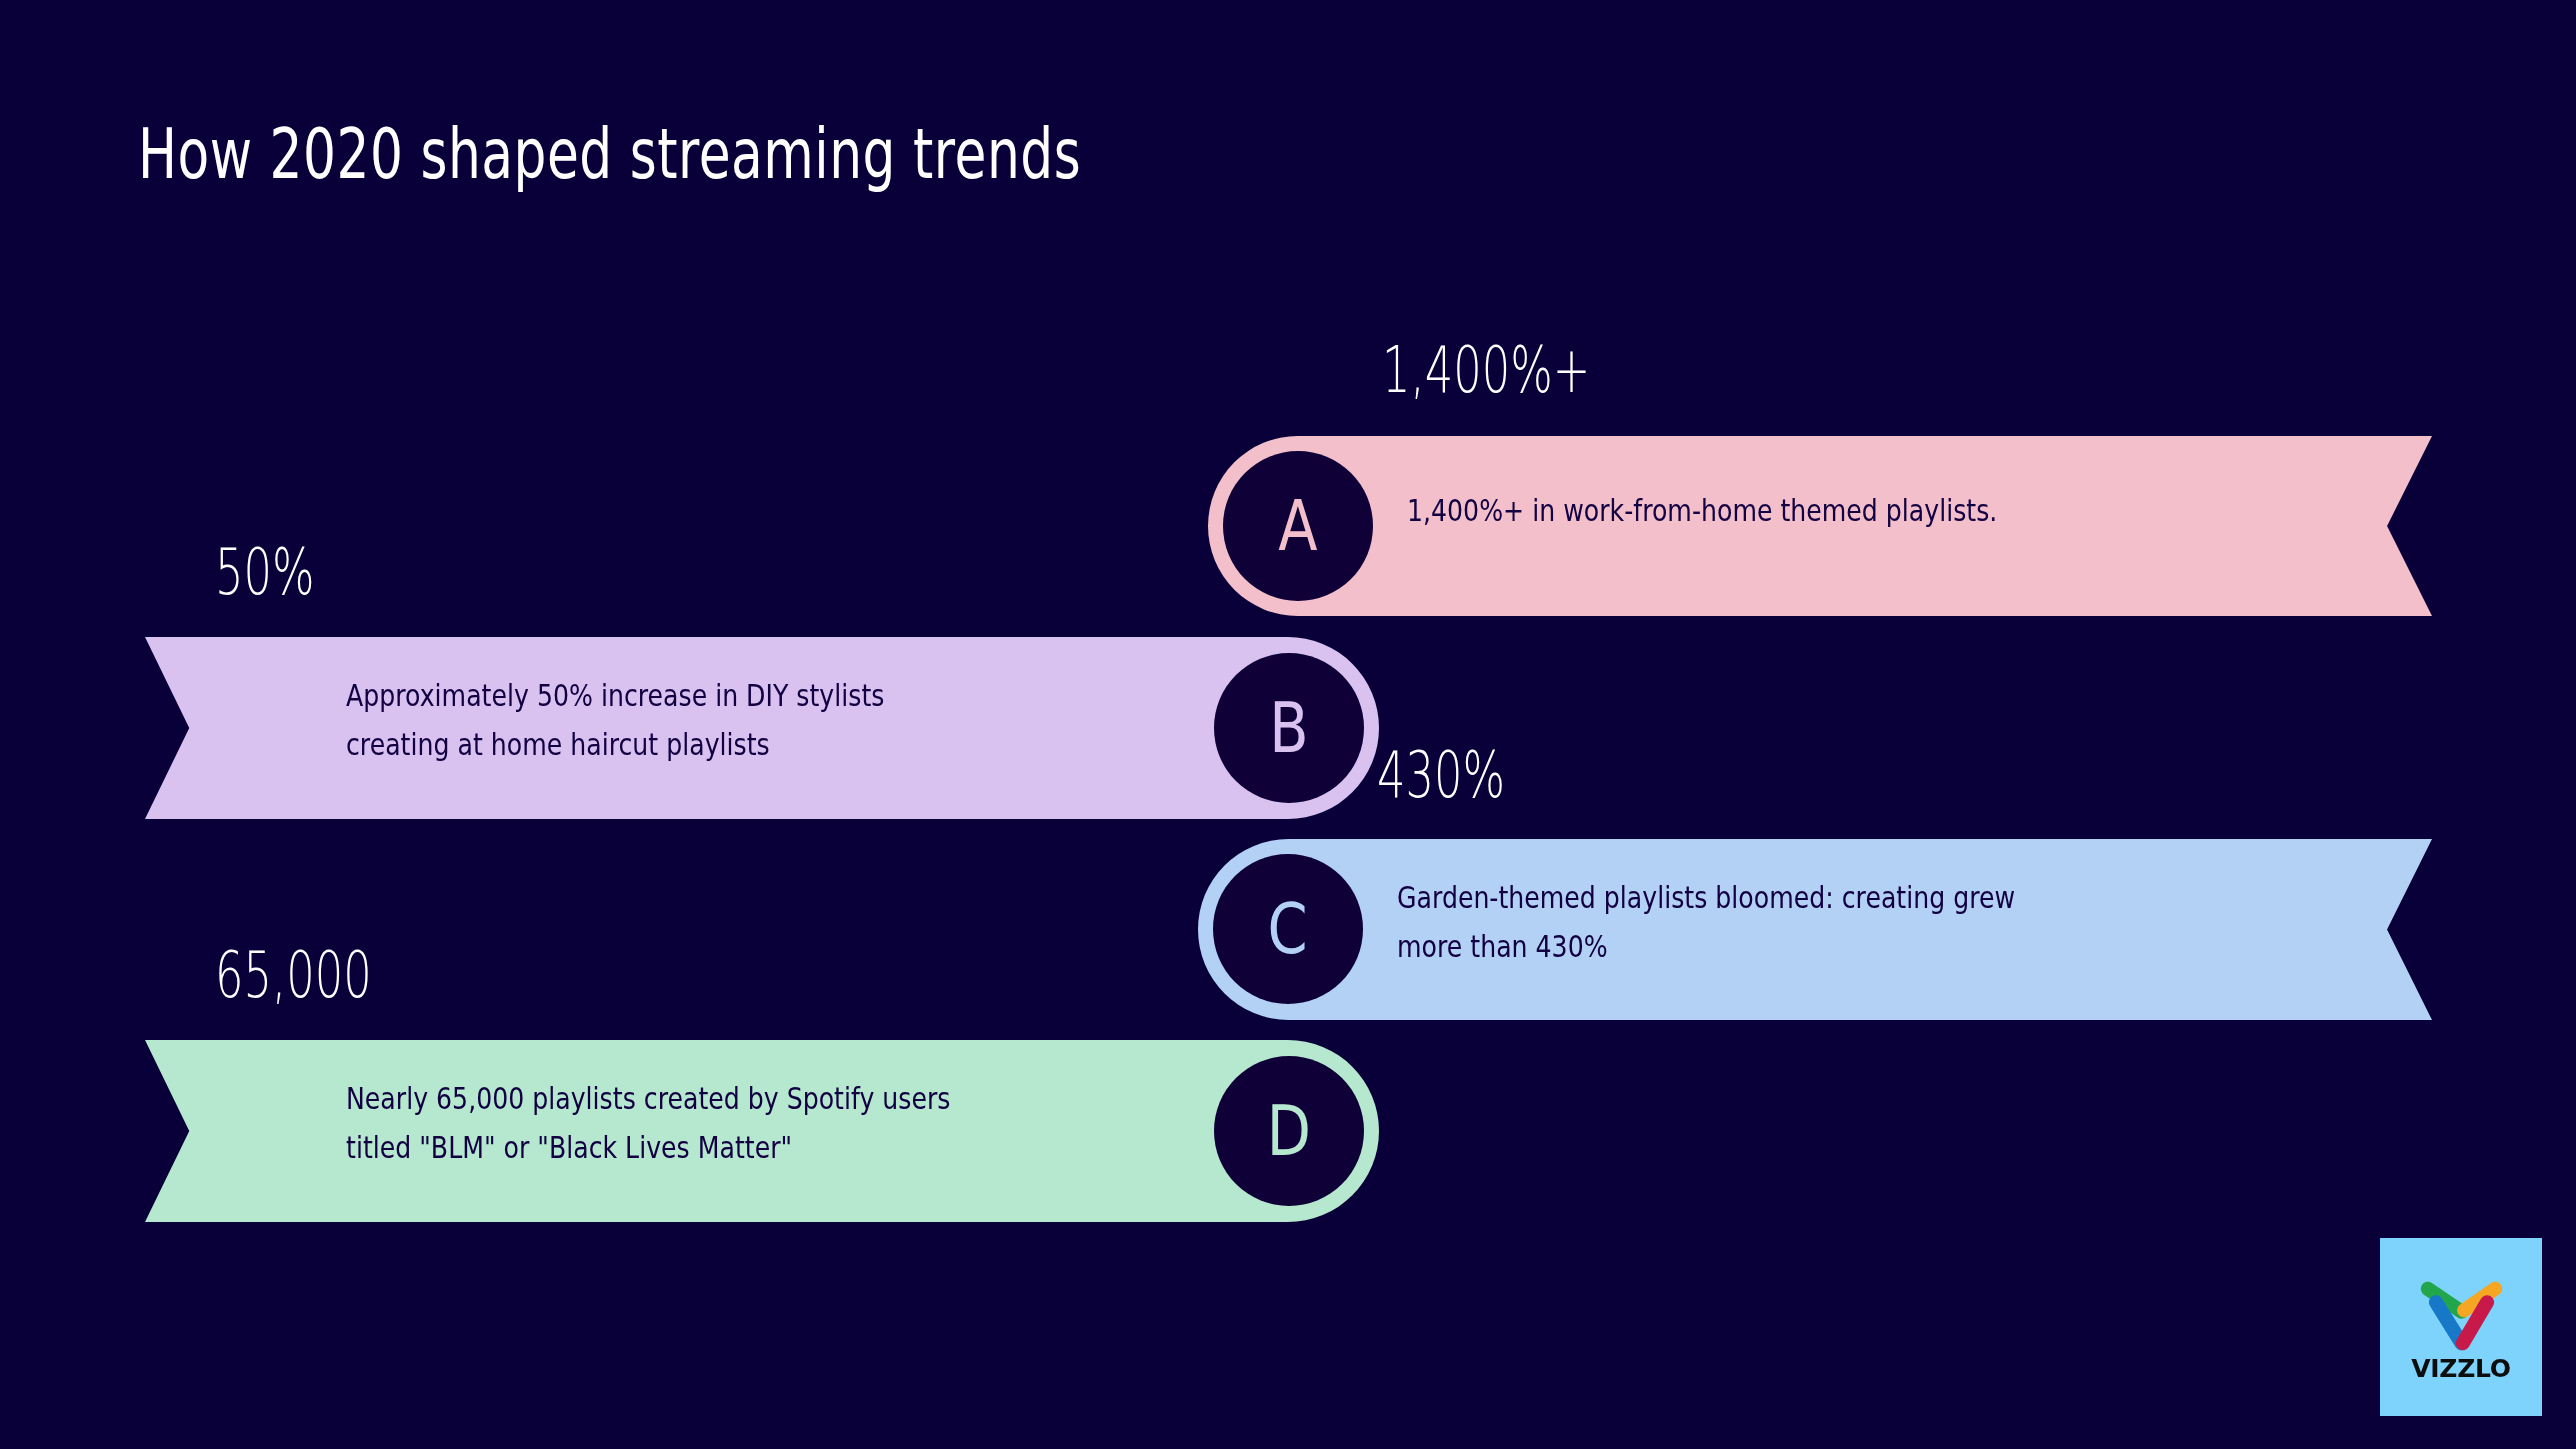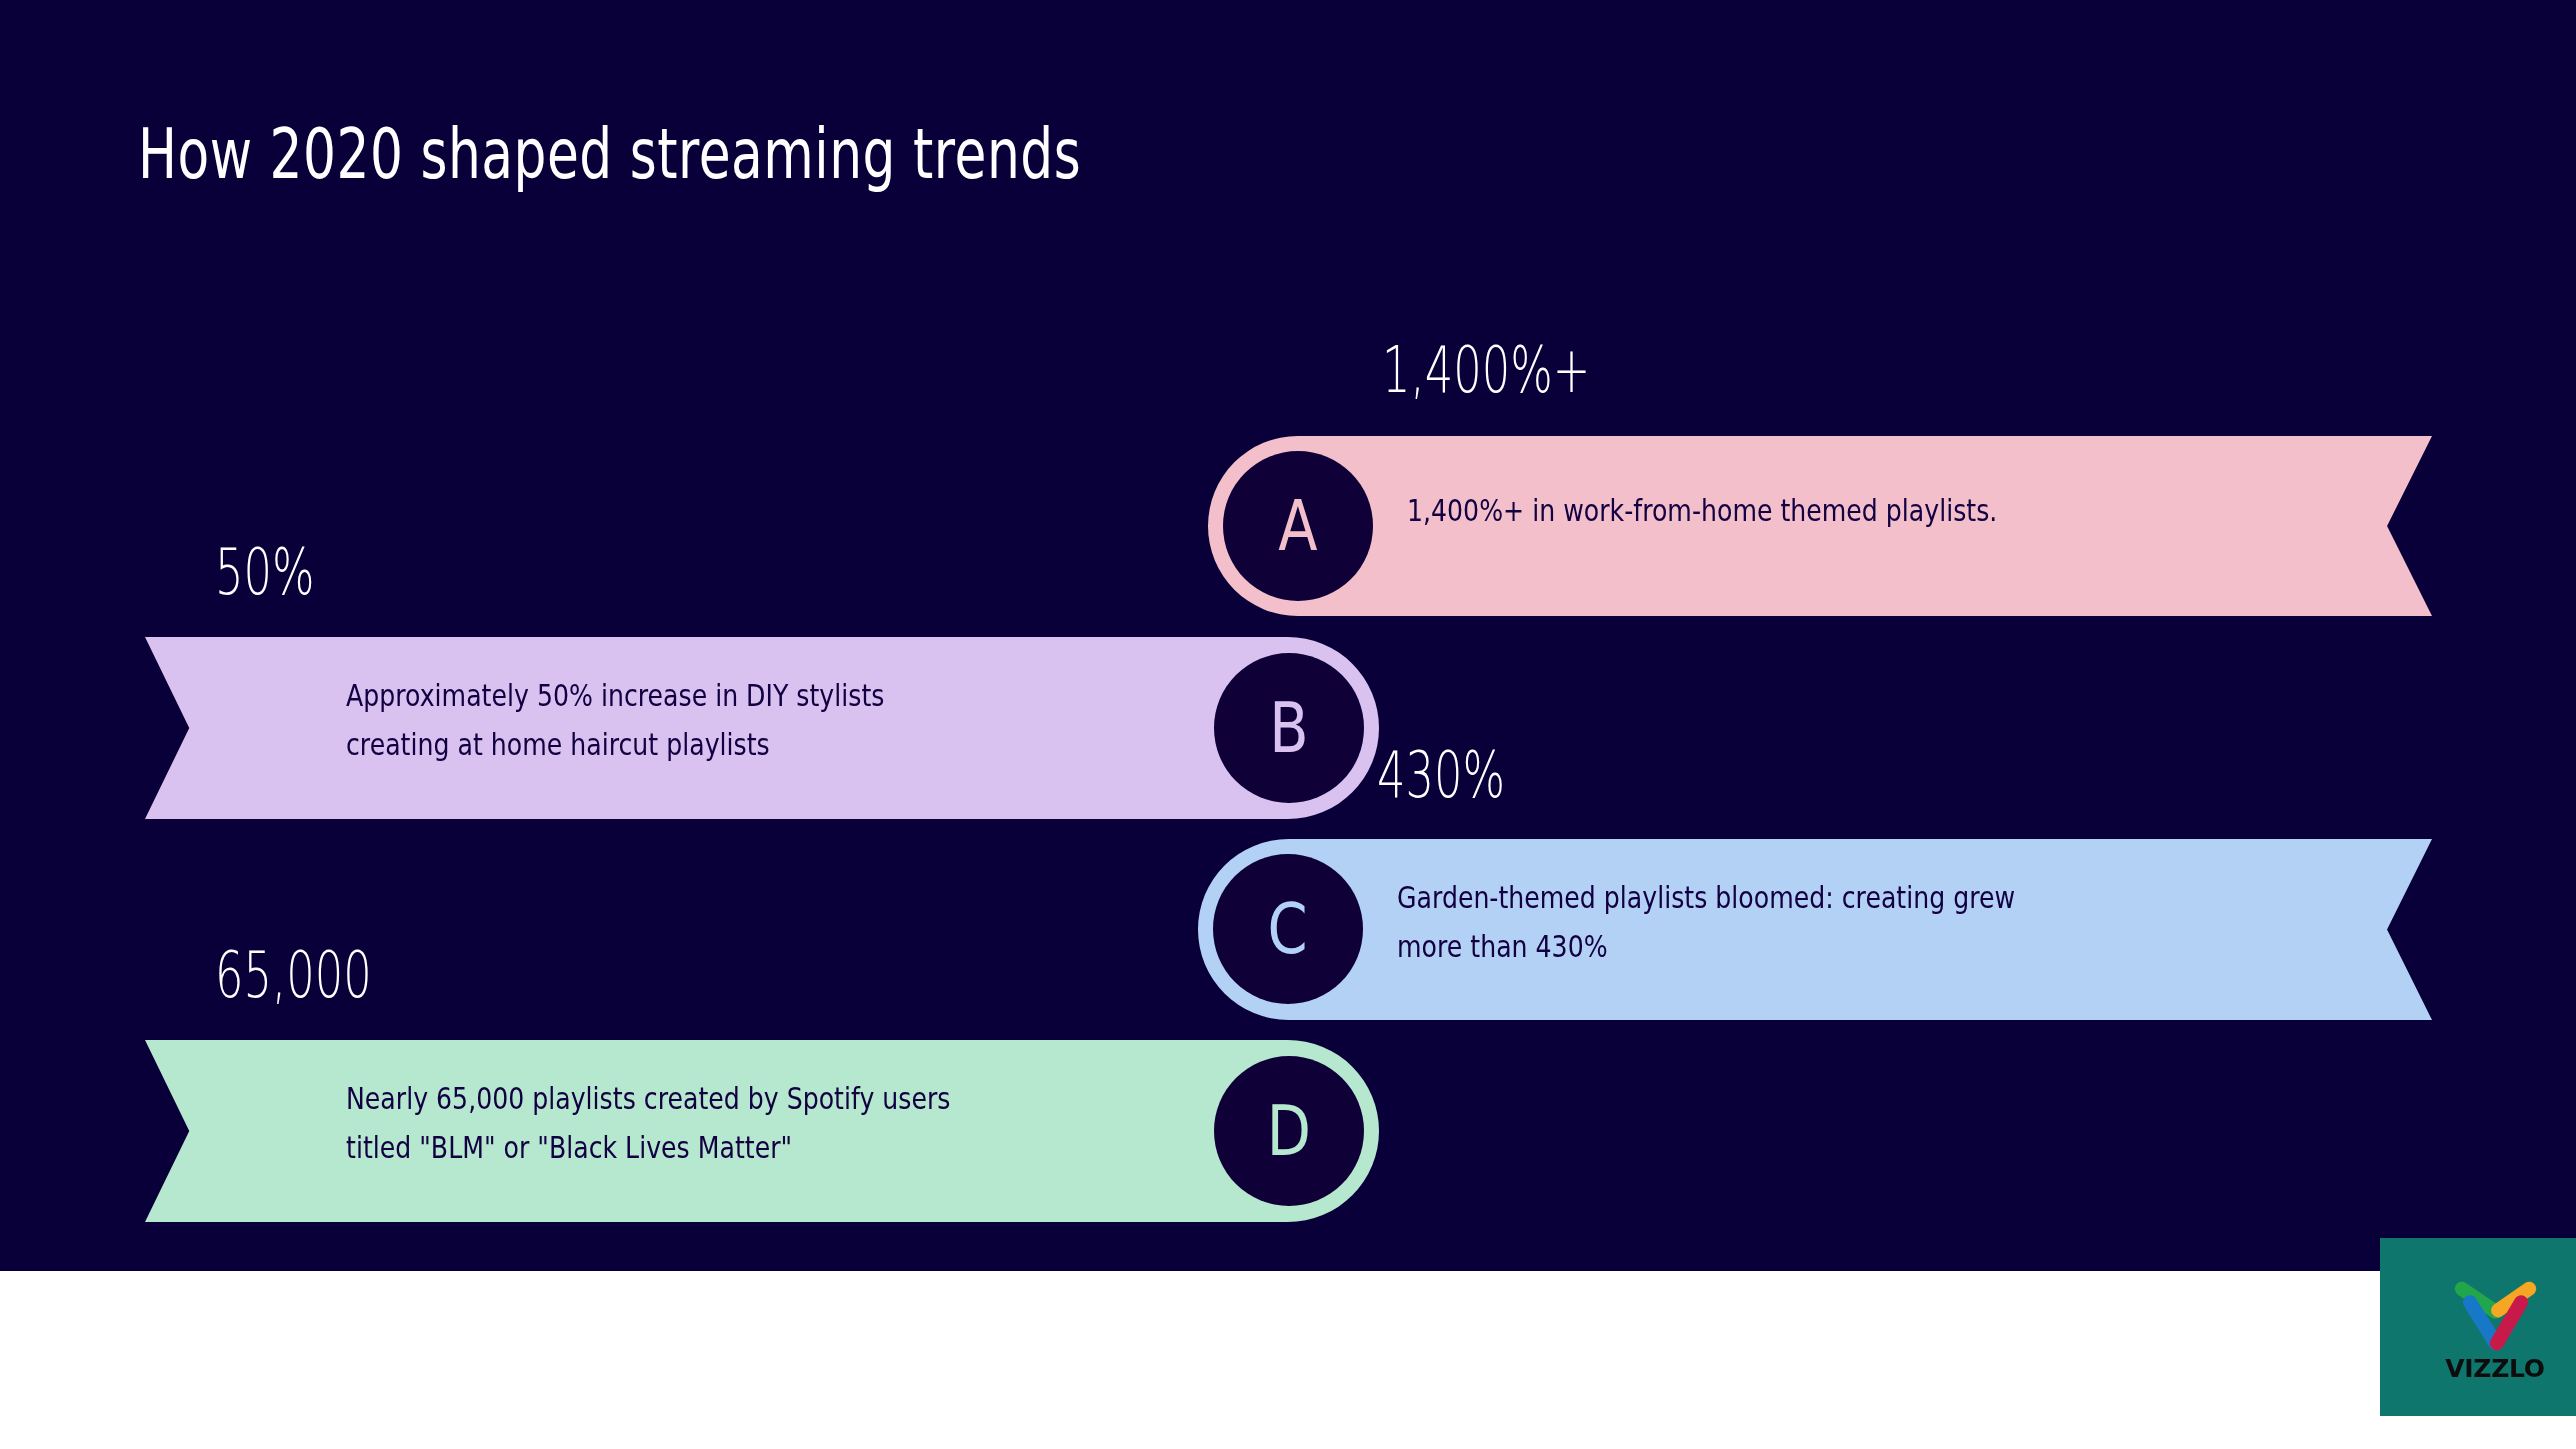--- a/index.html
+++ b/index.html
@@ -10,21 +10,21 @@
   body {
     width: 2576px;
     height: 1449px;
     overflow: hidden;
     font-family: "Liberation Sans", sans-serif;
   }
 
   #canvas {
     position: relative;
     width: 2576px;
-    height: 1271px;
+    height: 1449px;
     background: #0a0039;
   }
 
   
   #page-title {
     position: absolute;
     left: 138px;
     top: 113px;
     font-family: "DejaVu Sans", sans-serif;
     font-size: 70px;
@@ -120,26 +120,25 @@
   #row-d .row-text { left: 201px; top: 35px; }
   #label-d { left: 215px; top: 938px; }
 
   
   #vizzlo-logo {
     position: absolute;
     left: 2380px;
     top: 1238px;
     width: 162px;
     height: 178px;
-    background: #0f766e;
+    background: #7dd3fc;
     display: flex;
     flex-direction: column;
     align-items: center;
     justify-content: center;
-    padding-left: 34px;
   }
   #vizzlo-mark { width: 85px; height: 78px; display: block; margin-bottom: 4px; }
   #vizzlo-wordmark {
     font-family: "DejaVu Sans", sans-serif;
     font-size: 25px;
     font-weight: bold;
     letter-spacing: -0.3px;
     color: #0d0d0d;
     line-height: 1;
   }

